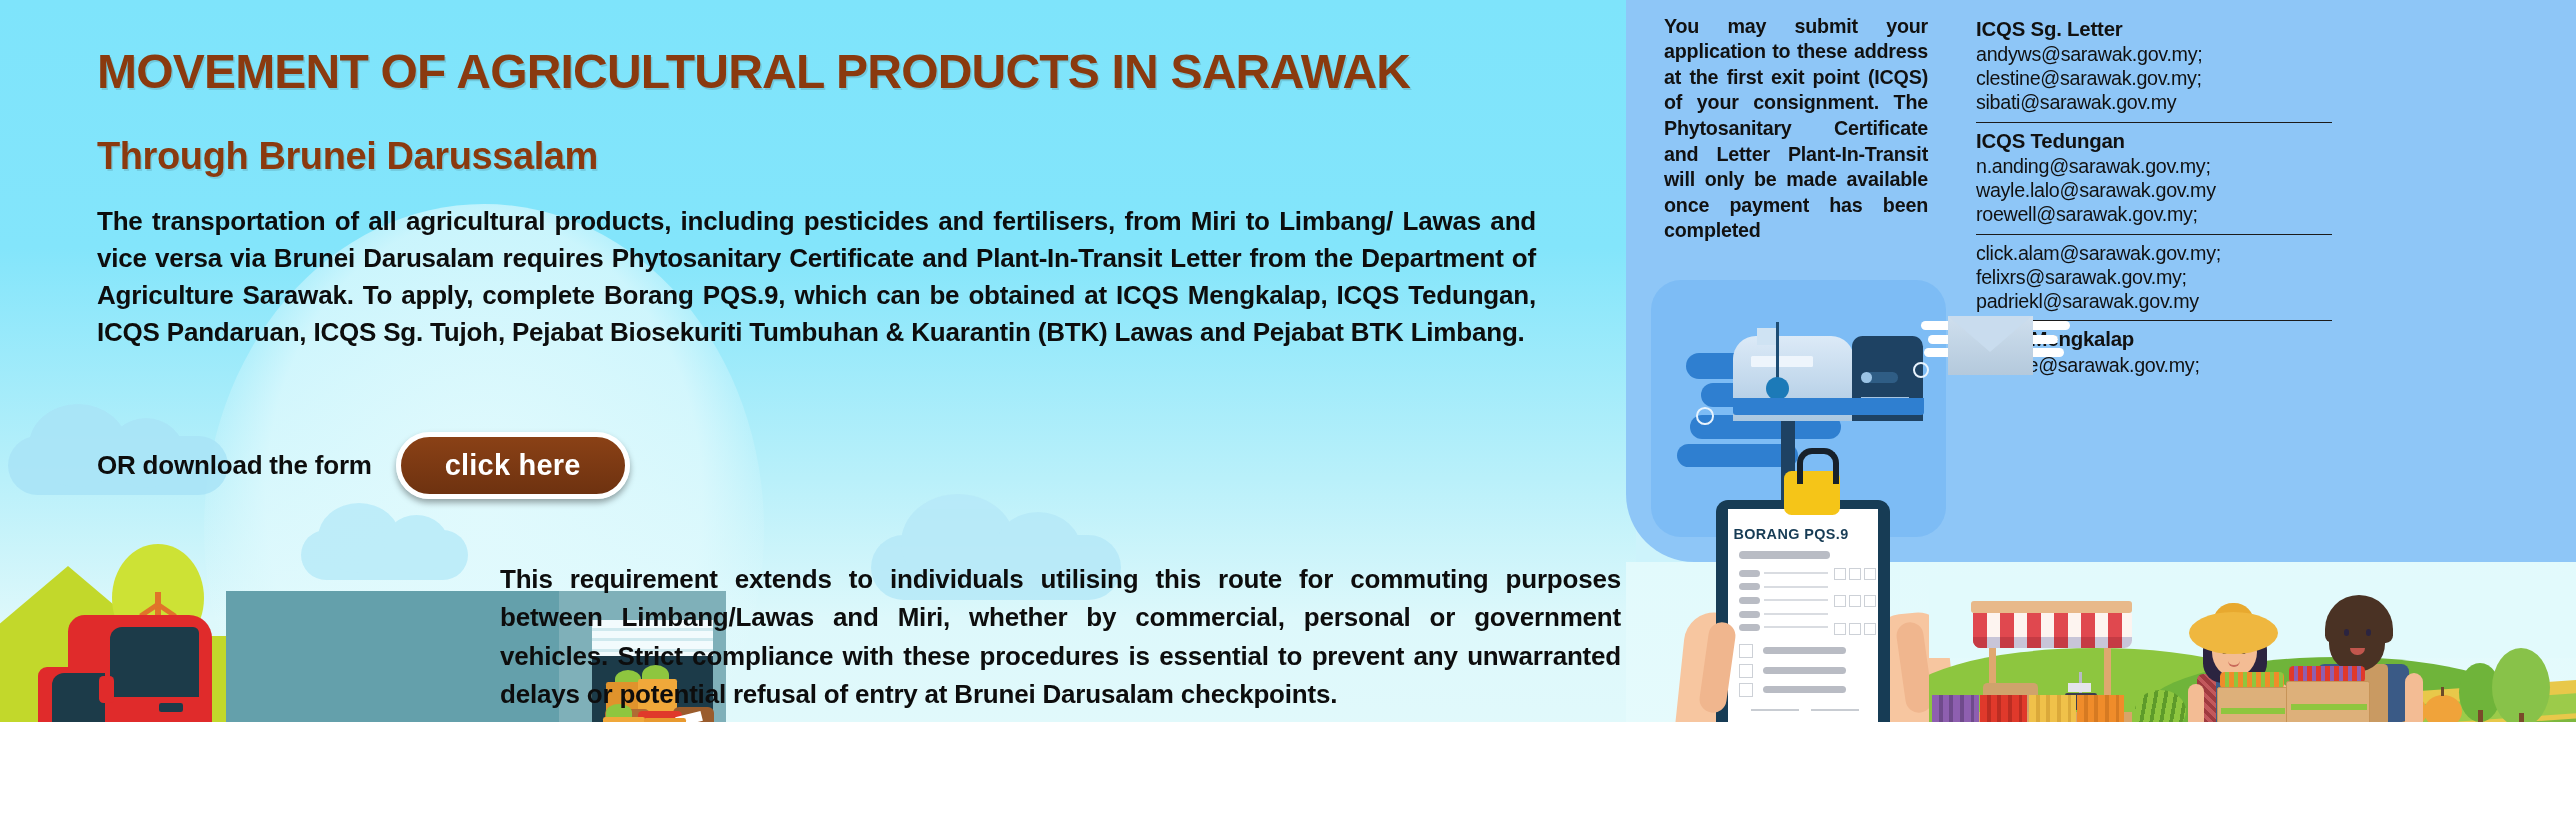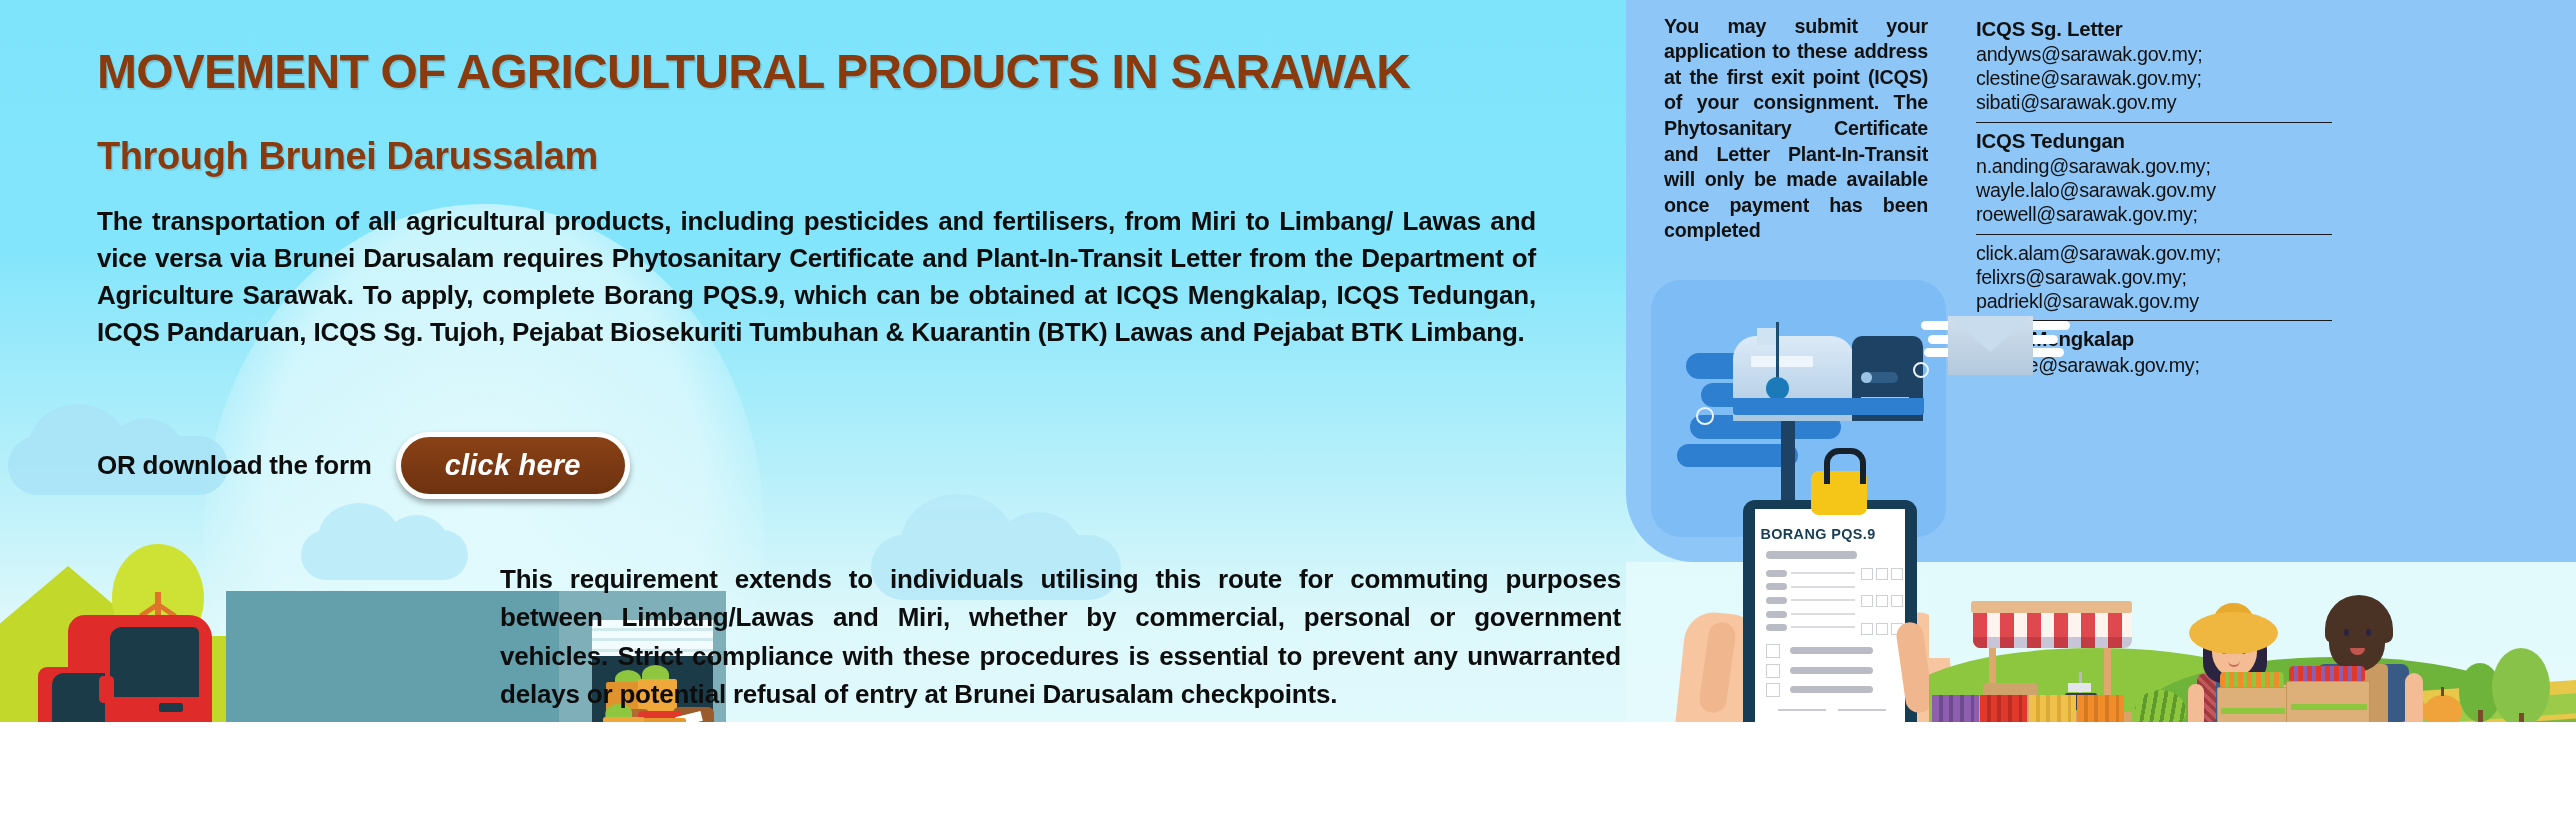--- a/index.html
+++ b/index.html
@@ -127,21 +127,21 @@
   .env-line{position:absolute;background:#fff;border-radius:756px;}
   .env-line.e1{left:270px;top:41px;width:42px;height:9px;}
   .env-line.e2{left:277px;top:55px;width:30px;height:9px;}
   .env-line.e3{left:273px;top:68px;width:36px;height:9px;}
   .env-line.e4{left:377px;top:41px;width:42px;height:9px;}
   .env-line.e5{left:377px;top:55px;width:30px;height:9px;}
   .env-line.e6{left:377px;top:68px;width:36px;height:9px;}
   .env-ring{position:absolute;left:262px;top:82px;width:12px;height:12px;border:2.3px solid #e8f3fd;border-radius:50%;}
 
   
-  .clipboard{position:absolute;left:92px;top:220px;width:174px;height:250px;background:#173c55;border-radius:12px;}
+  .clipboard{position:absolute;left:65px;top:220px;width:174px;height:250px;background:#173c55;border-radius:12px;}
   .cb-paper{position:absolute;left:12px;top:9px;width:150px;height:227px;background:#fff;}
   .cb-lock{position:absolute;left:68px;top:-29px;width:56px;height:44px;background:#f5c518;border-radius:7.6px;z-index:3;}
   .cb-lock:before{content:"";position:absolute;left:13px;top:-23px;width:30px;height:30px;border:6.8px solid #17212b;border-radius:15px 15px 0 0;border-bottom:none;}
   .cb-title{position:absolute;left:0;top:26px;width:150px;text-align:center;font-size:14.4px;font-weight:bold;
     color:#173c55;letter-spacing:0.4px;}
   .cb-bar{position:absolute;background:#b9bcc4;border-radius:3.8px;}
   .cb-bar.top{left:23px;top:51px;width:91px;height:7.6px;}
   .cb-row{position:absolute;left:23px;width:21px;height:6.8px;background:#b9bcc4;border-radius:3.8px;}
   .cb-rline{position:absolute;left:48px;width:64px;height:2.3px;background:#d9dce1;}
   .cb-chk{position:absolute;width:9.8px;height:9.8px;border:1.5px solid #cdd1d7;}
@@ -259,21 +259,21 @@
   .title{position:absolute;left:97px;top:44px;font-size:48px;font-weight:bold;color:#8a3a0f;
     letter-spacing:-0.8px;white-space:nowrap;text-shadow:1.5px 1.5px 0 rgba(0,0,0,.12);}
   .subtitle{position:absolute;left:97px;top:135px;font-size:38px;font-weight:bold;color:#8a3a0f;
     letter-spacing:-0.4px;white-space:nowrap;text-shadow:1.5px 1.5px 0 rgba(0,0,0,.10);}
   .body-para{position:absolute;left:97px;top:203px;width:1439px;font-size:26px;line-height:1.42;
     color:#0d0d0d;text-align:justify;font-weight:600;letter-spacing:-0.2px;}
   .download-row{position:absolute;left:97px;top:432px;display:flex;align-items:center;gap:24px;}
   .download-label{font-size:26px;color:#0d0d0d;font-weight:600;letter-spacing:-0.2px;}
   .click-btn{display:inline-block;padding:12px 44px;background:linear-gradient(180deg,#8a4116 0%,#6e3210 100%);
     color:#fff;font-size:29px;font-weight:600;border:5.3px solid #fff;border-radius:756px;
-    box-shadow:0 3.8px 6.8px rgba(0,0,0,.35);cursor:pointer;letter-spacing:0.2px;font-style:italic;}
+    box-shadow:0 3.8px 6.8px rgba(0,0,0,.35);cursor:pointer;letter-spacing:0.2px;}
   .bottom-para{position:absolute;left:500px;top:560px;width:1121px;font-size:26px;line-height:1.48;
     color:#0d0d0d;text-align:justify;font-weight:600;letter-spacing:-0.2px;}
 </style>
 </head>
 <body>
 
 <div class="poster">
 
   <div class="left-bg"></div>
   <div class="glow-ellipse"></div>

